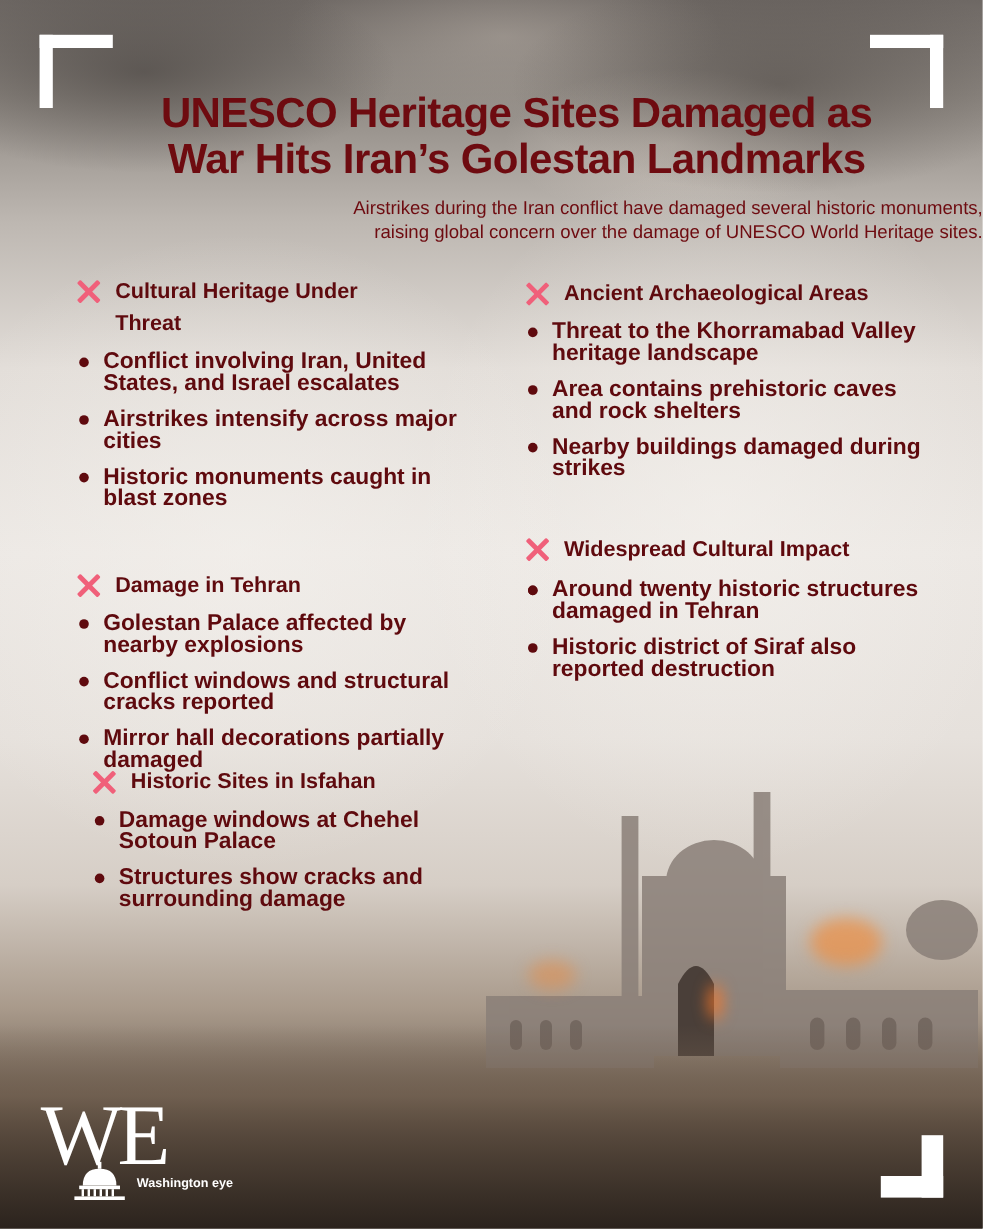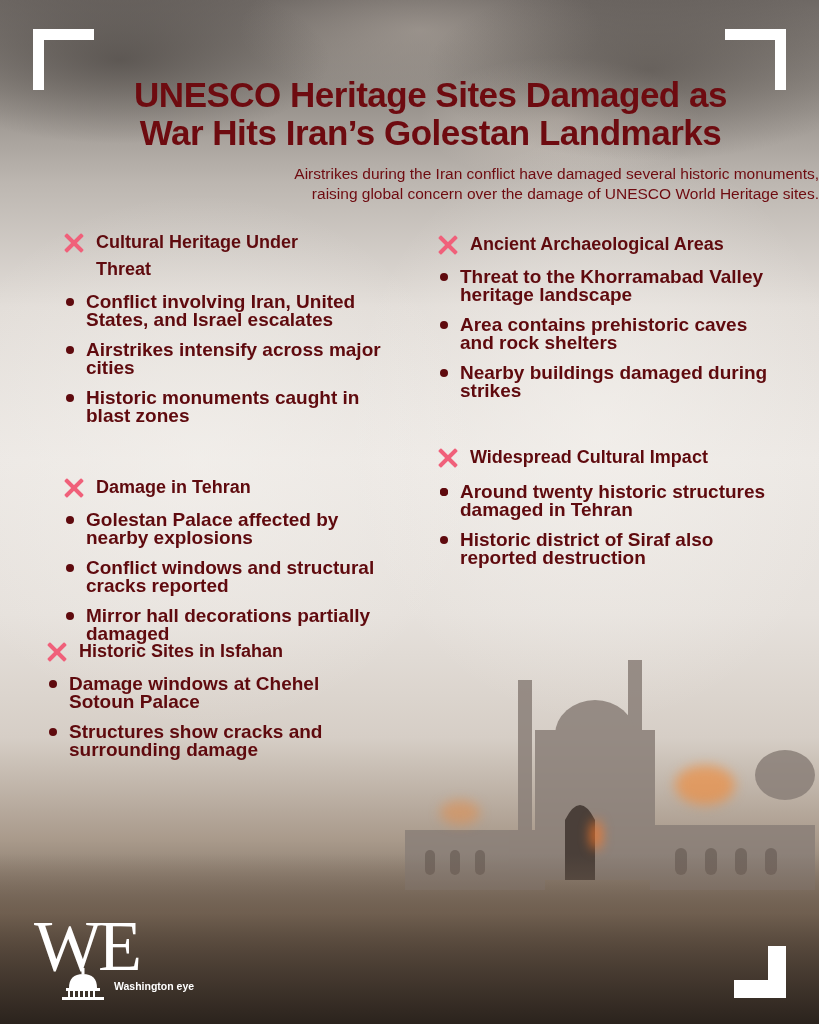--- a/index.html
+++ b/index.html
@@ -104,21 +104,21 @@
       <span class="x-icon"></span>
       <span>Damage in Tehran</span>
     </div>
     <ul class="bullets">
       <li><span class="dot"></span><span>Golestan Palace affected by nearby explosions</span></li>
       <li><span class="dot"></span><span>Conflict windows and structural cracks reported</span></li>
       <li><span class="dot"></span><span>Mirror hall decorations partially damaged</span></li>
     </ul>
   </div>
 
-  <div class="section" style="left:46px;top:638px;width:340px;">
+  <div class="section" style="left:76px;top:638px;width:340px;">
     <div class="sec-head">
       <span class="x-icon"></span>
       <span>Historic Sites in Isfahan</span>
     </div>
     <ul class="bullets">
       <li><span class="dot"></span><span>Damage windows at Chehel Sotoun Palace</span></li>
       <li><span class="dot"></span><span>Structures show cracks and surrounding damage</span></li>
     </ul>
   </div>
 

